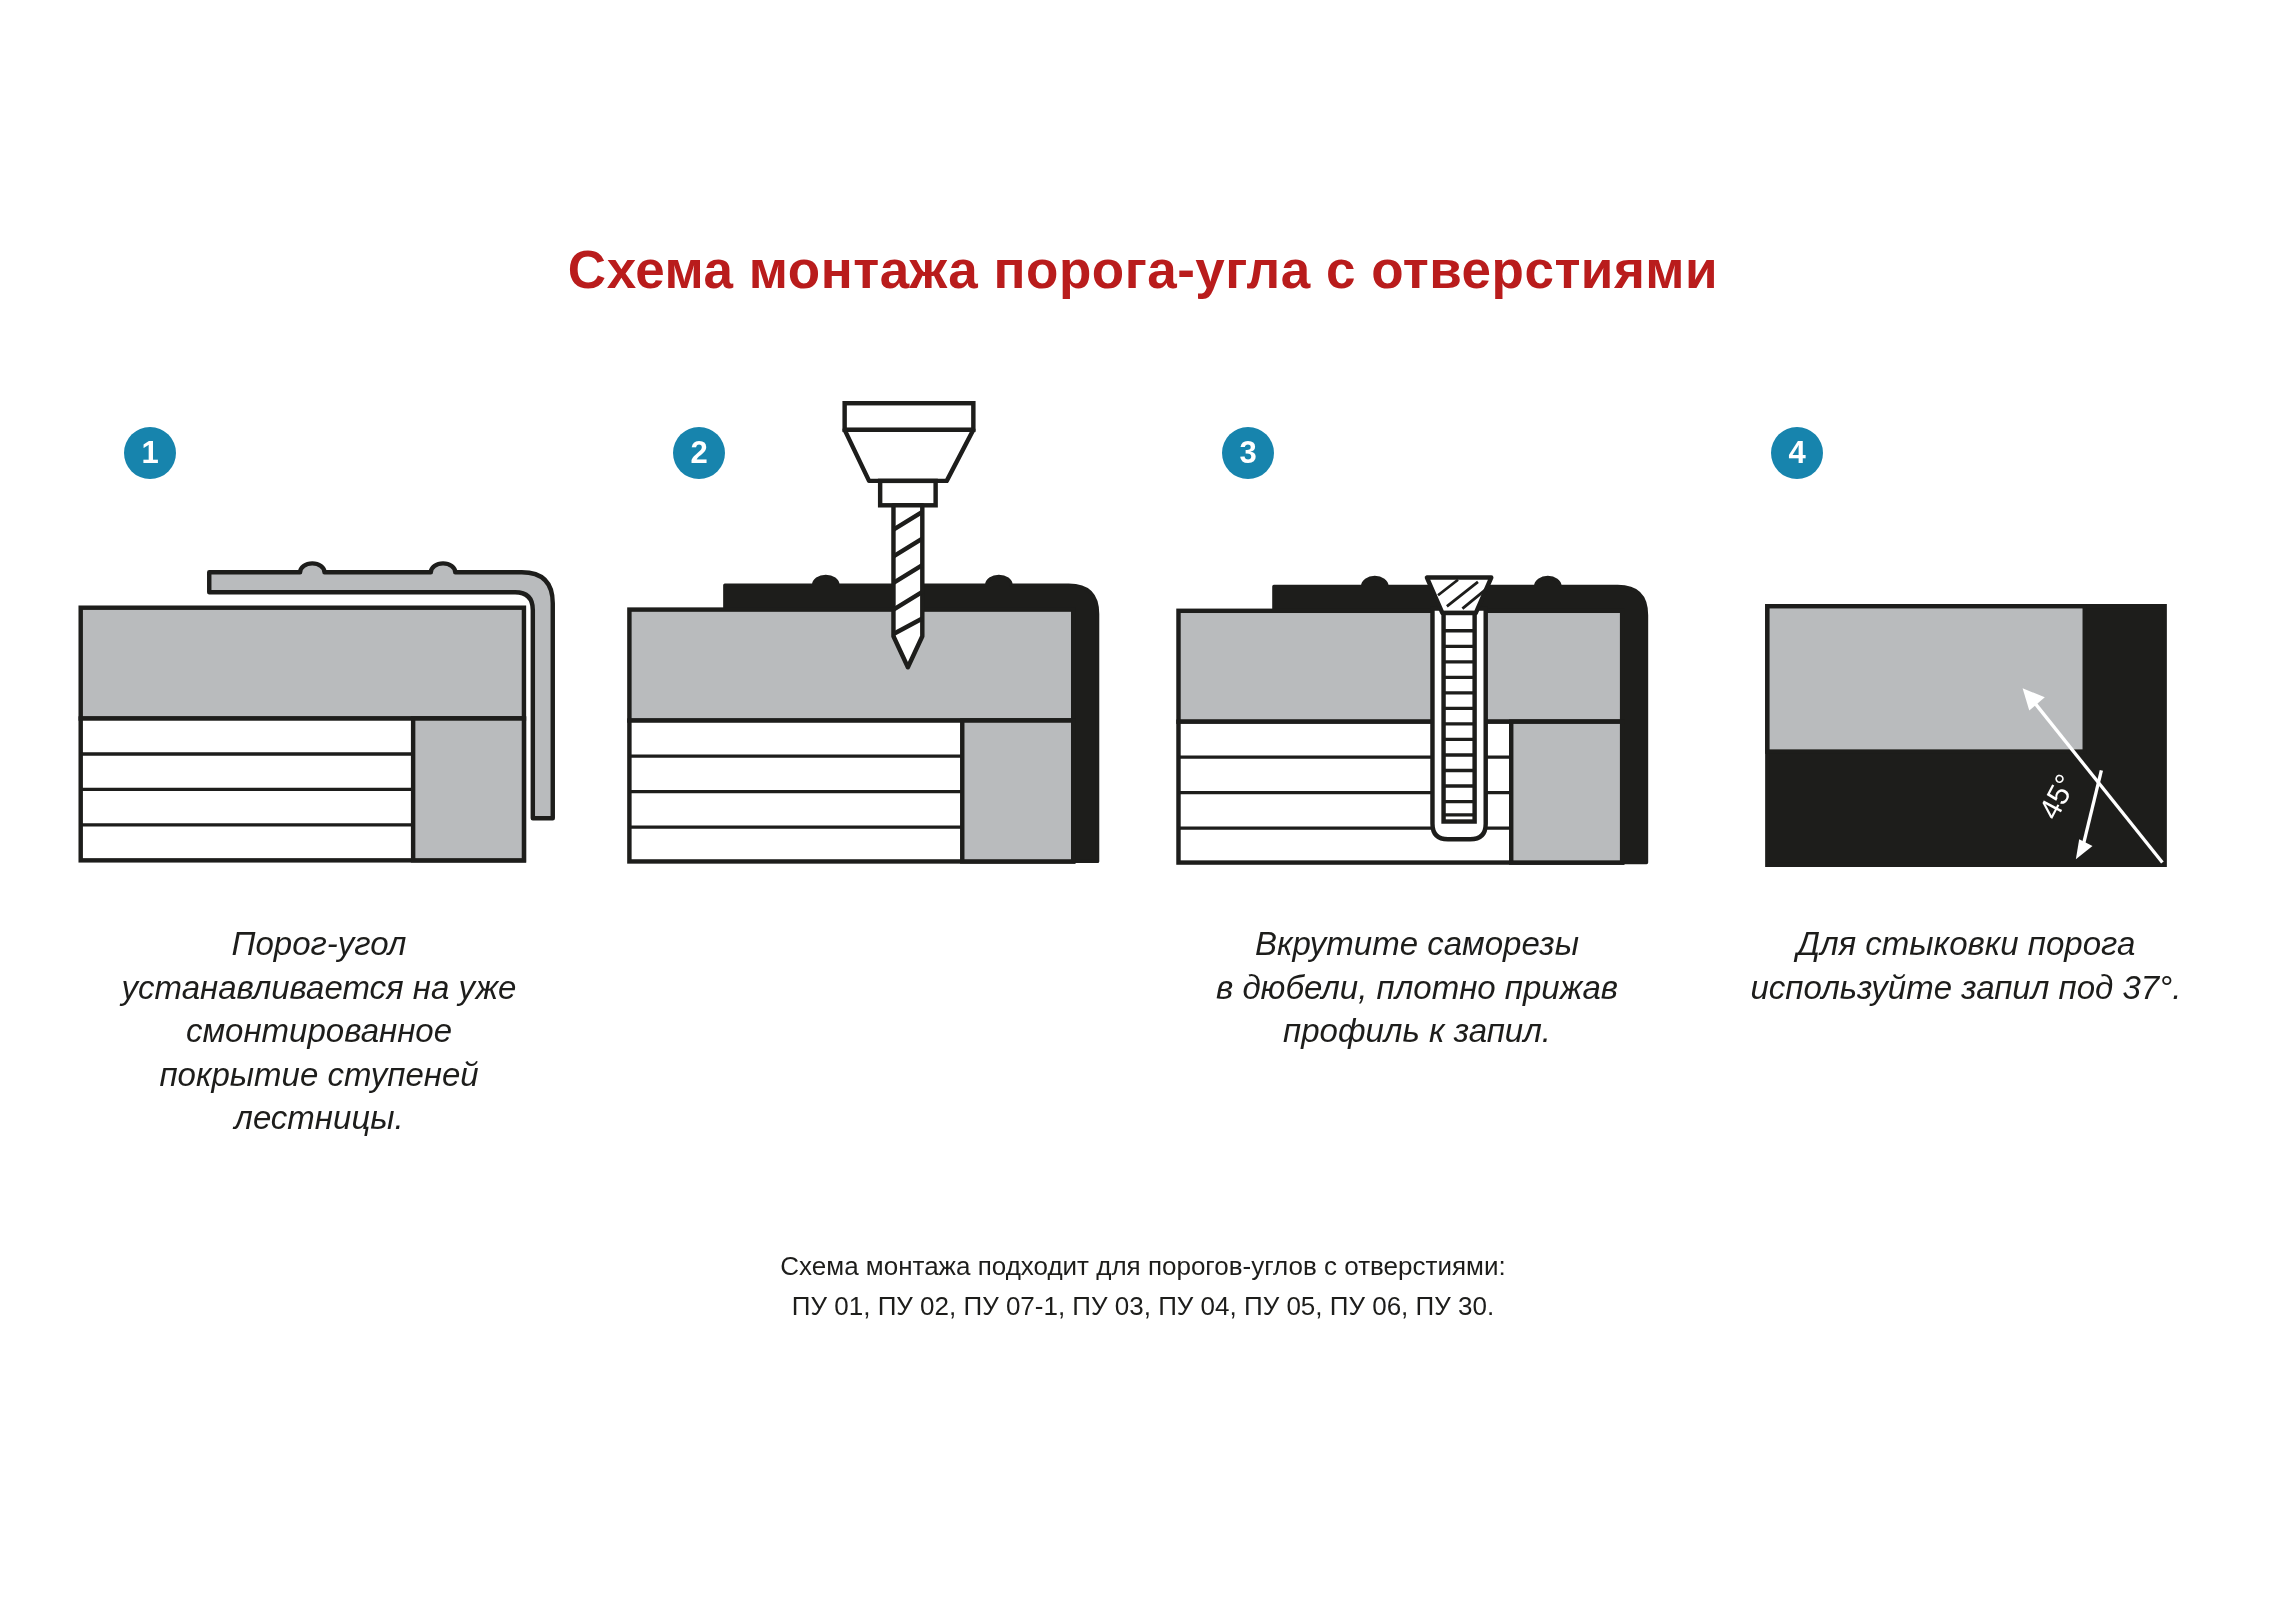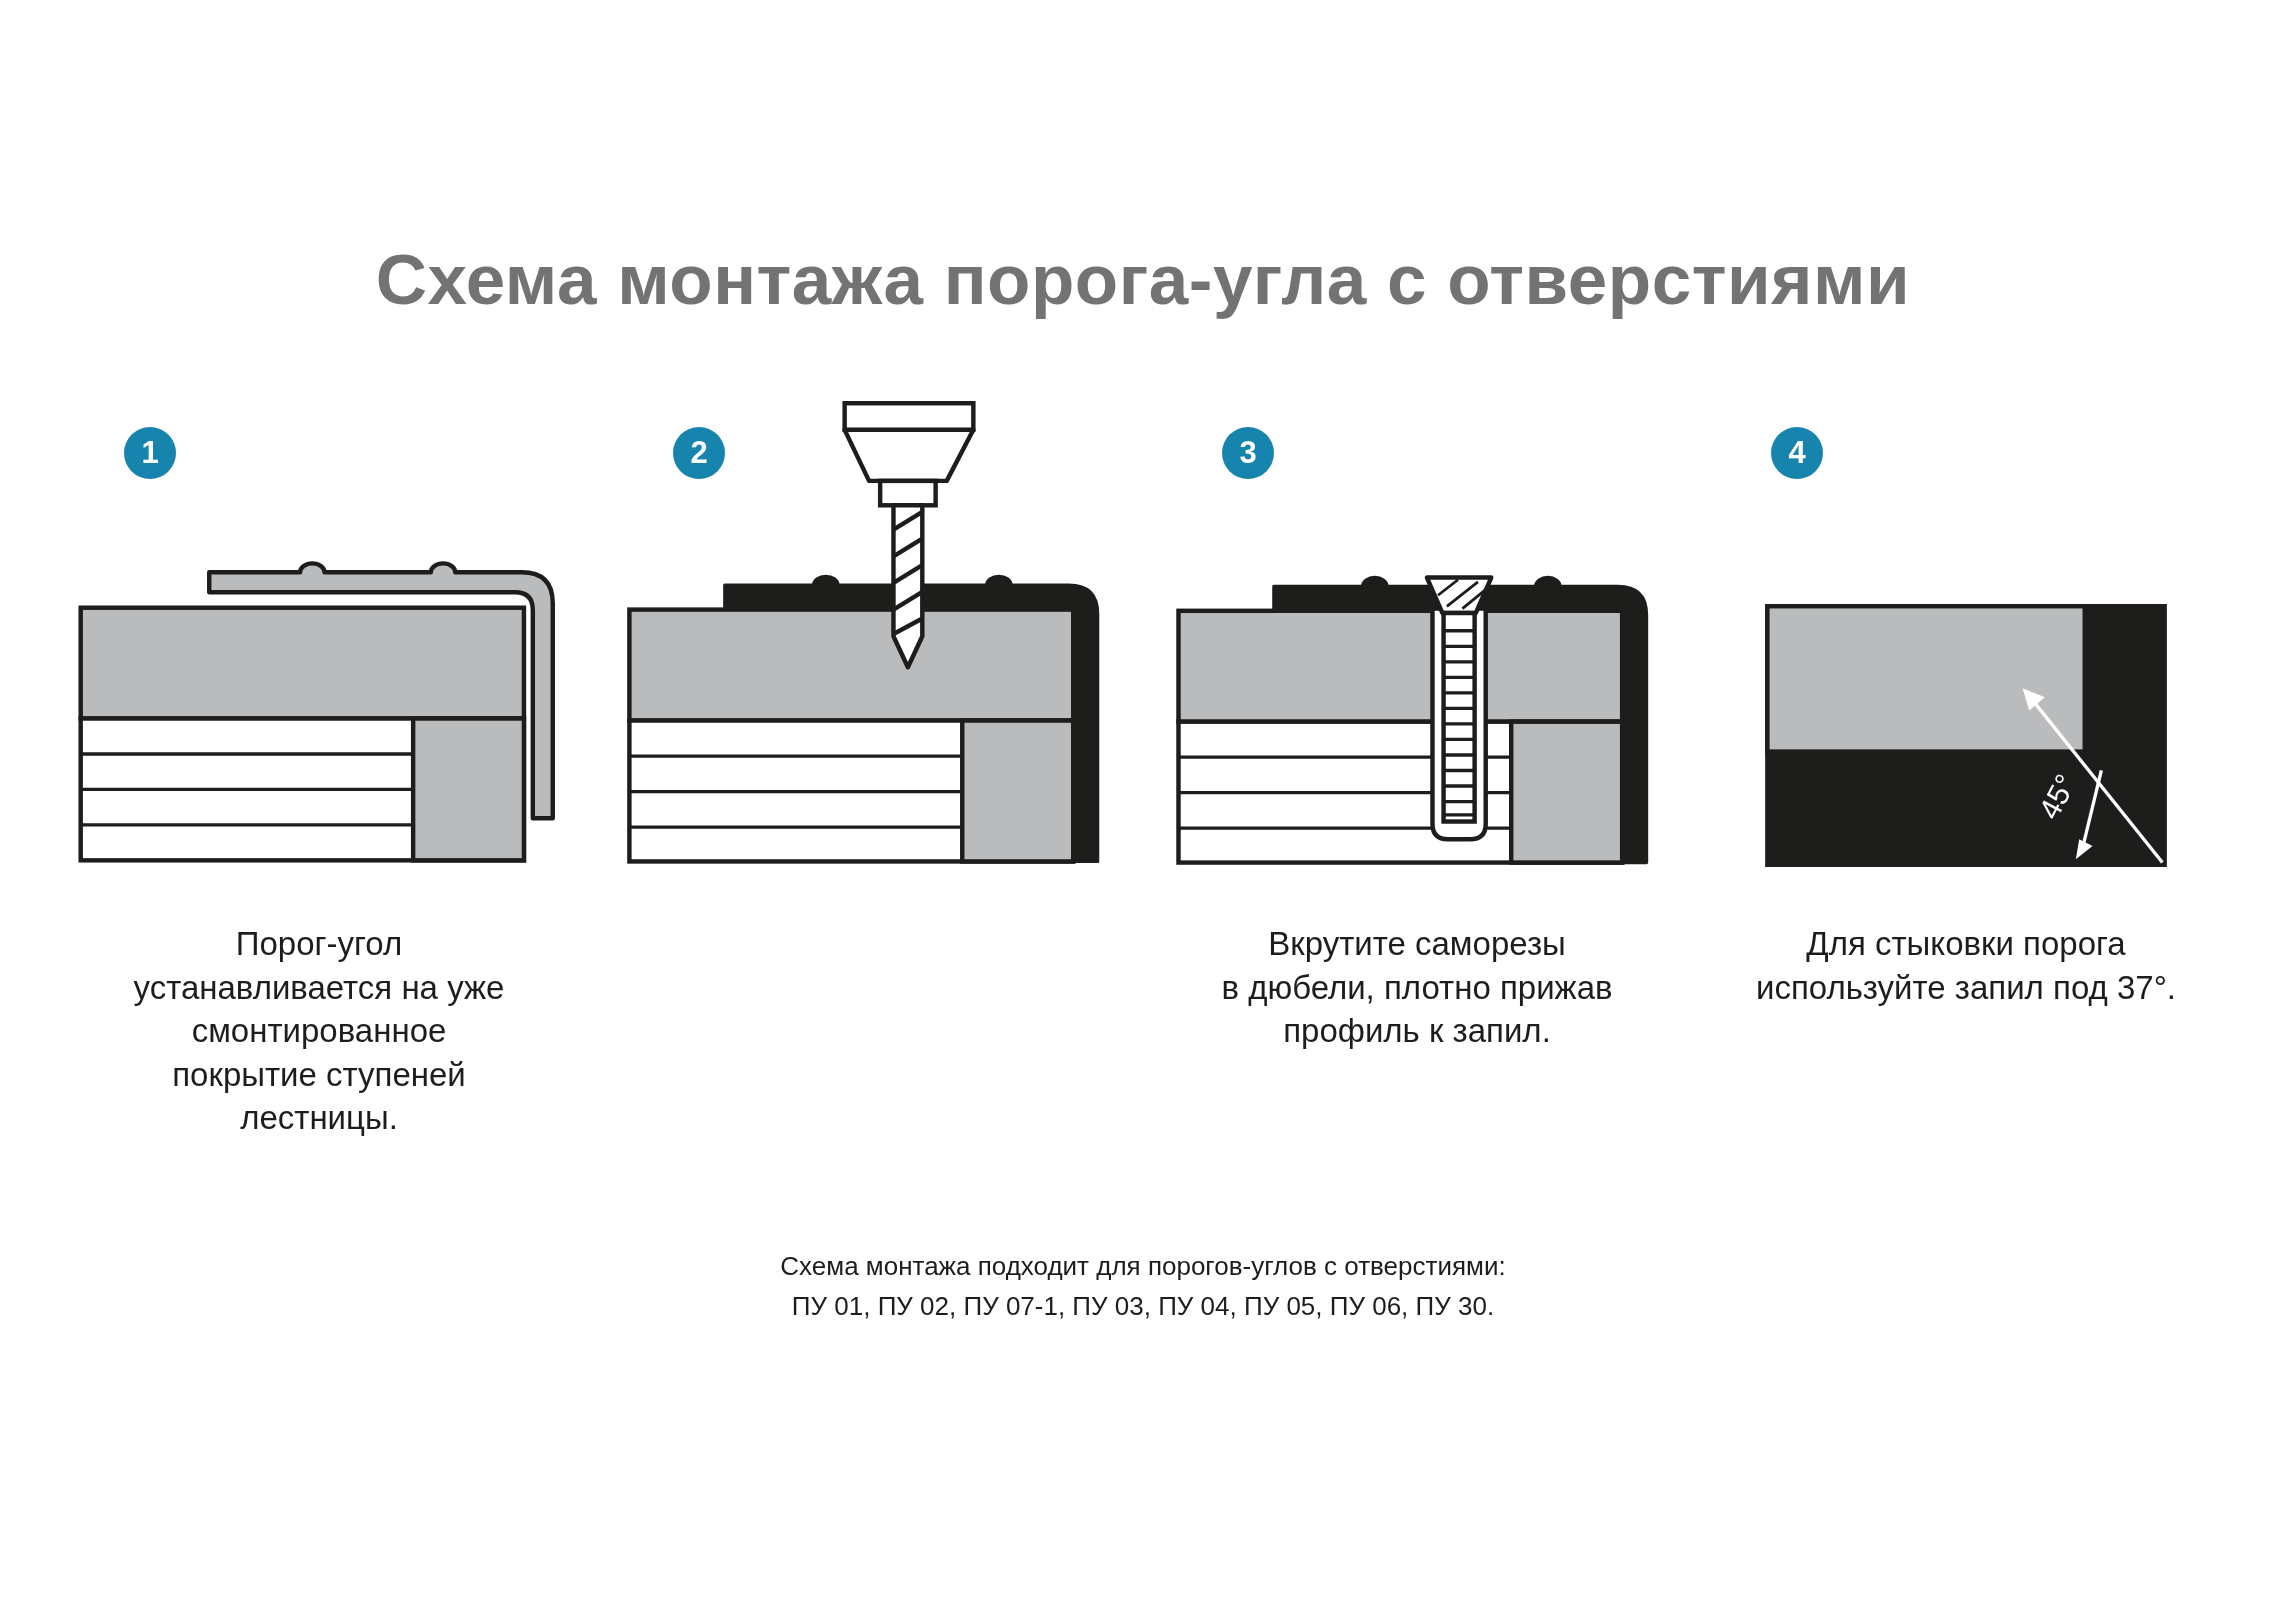--- a/index.html
+++ b/index.html
@@ -1,28 +1,28 @@
 <!DOCTYPE html>
 <html><head>
 <meta charset="utf-8">
 <style>
   * { margin:0; padding:0; box-sizing:border-box; }
   body { background:#fff; font-family:"Liberation Sans", sans-serif; }
   .page { position:relative; width:2286px; height:1601px; background:#ffffff; overflow:hidden; }
   .title { position:absolute; top:239px; left:0; width:100%; text-align:center;
-           font-size:71px; font-weight:bold; color:#737373; letter-spacing:0.5px; }
+           font-size:53px; font-weight:bold; color:#b91c1c; letter-spacing:0.5px; }
   .steps { position:absolute; top:396px; left:56px; width:2174px; height:1014px; display:flex; gap:23px; }
   .step  { position:relative; width:526px; }
   .badge { position:absolute; top:31px; left:68px; width:52px; height:52px; border-radius:50%;
            background:#1784ad; color:#ffffff; font-size:31px; font-weight:bold;
            display:flex; align-items:center; justify-content:center; z-index:2; }
   .figure { position:absolute; top:0; left:0; right:0; height:471px;
             display:flex; align-items:flex-end; justify-content:center; }
   .caption { position:absolute; top:526px; left:0; right:0; text-align:center;
-             font-size:33px; line-height:1.32; color:#1d1d1b; white-space:pre-line; }
+             font-size:33px; line-height:1.32; color:#1d1d1b; white-space:pre-line;font-style:italic; }
   .footer { position:absolute; top:1247px; left:0; width:100%; text-align:center;
             font-size:26px; line-height:1.52; color:#1d1d1b; }
   svg { display:block; }
 </style>
 </head>
 <body>
 
 <div class="page">
 
   <div class="title">Схема монтажа порога-угла с отверстиями</div>

